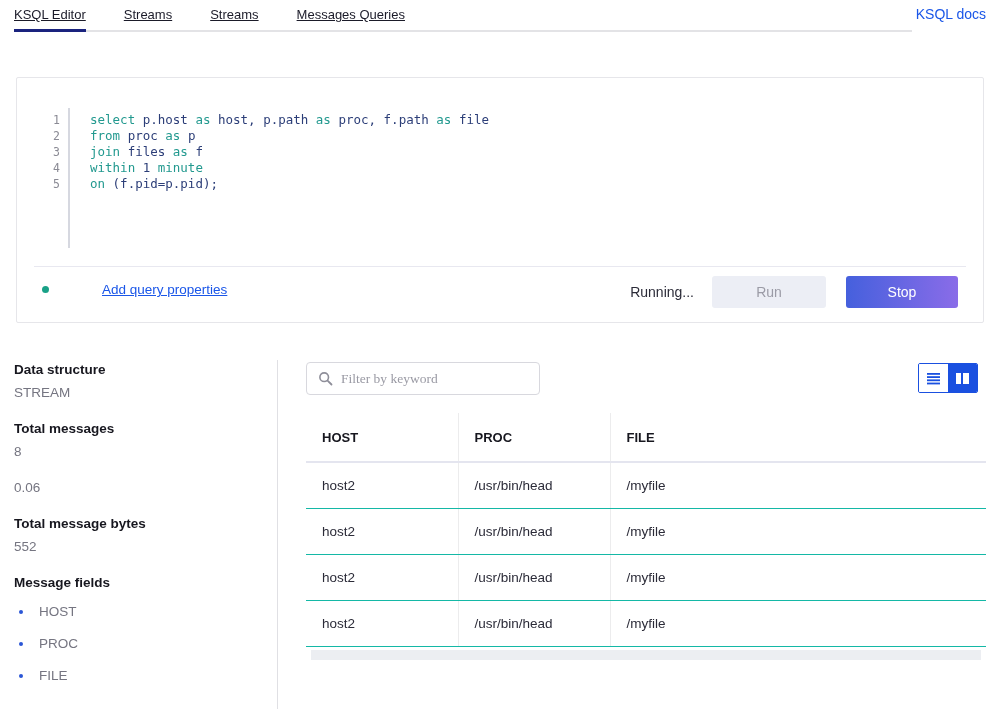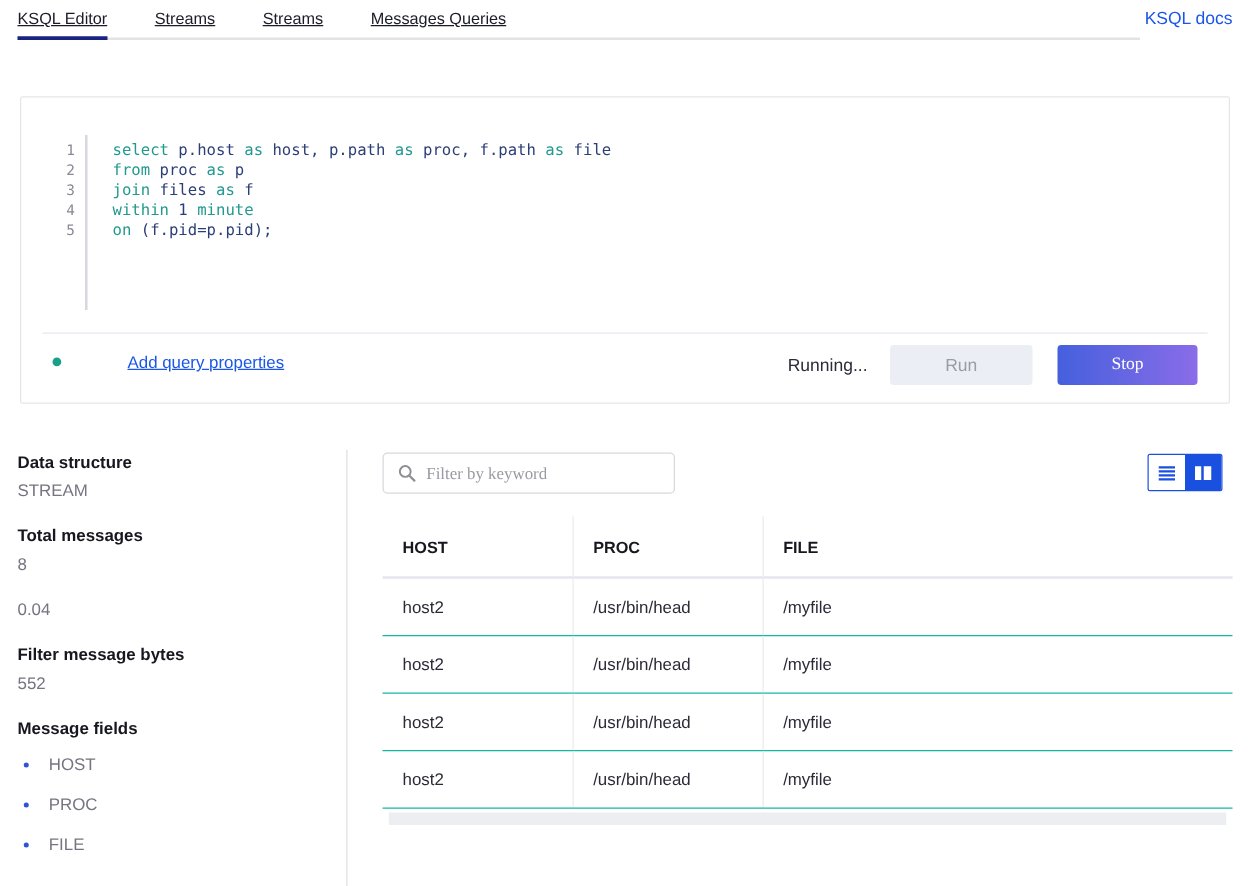--- a/index.html
+++ b/index.html
@@ -104,21 +104,21 @@
   }
   .btn-run {
     width: 114px; height: 32px; border: none; border-radius: 3px;
     background: #eceef5; color: #9b9ba6;
     font-size: 14px; font-family: inherit; cursor: default;
     margin-right: 20px;
   }
   .btn-stop {
     width: 112px; height: 32px; border: none; border-radius: 3px;
     background: linear-gradient(90deg, #4560dd 0%, #8a6ce8 100%);
-    color: #ffffff; font-size: 14px; font-family: Liberation Serif, serif; cursor: pointer;
+    color: #ffffff; font-size: 14px; font-family: Liberation Sans, sans-serif; cursor: pointer;
   }
 
   
   .sidebar {
     position: absolute; left: 14px; top: 362px;
     width: 262px; height: 347px;
   }
   .sb-divider {
     position: absolute; left: 277px; top: 360px;
     width: 1px; height: 349px; background: #e0e0e4;
@@ -264,24 +264,24 @@
   <div>
       <div class="sb-group">
         <div class="sb-label">Data structure</div>
         <div class="sb-value">STREAM</div>
       </div>
       <div class="sb-group">
         <div class="sb-label">Total messages</div>
         <div class="sb-value">8</div>
       </div>
       <div class="sb-group">
-        <div class="sb-value">0.04</div>
+        <div class="sb-value">0.06</div>
       </div>
       <div class="sb-group">
-        <div class="sb-label">Filter message bytes</div>
+        <div class="sb-label">Total message bytes</div>
         <div class="sb-value">552</div>
       </div>
     </div>
   <div class="sb-fields-title">Message fields</div>
   <div>
       <div class="sb-field">
         <span class="sb-field-dot"></span>
         <span class="sb-field-name">HOST</span>
       </div>
       <div class="sb-field">

